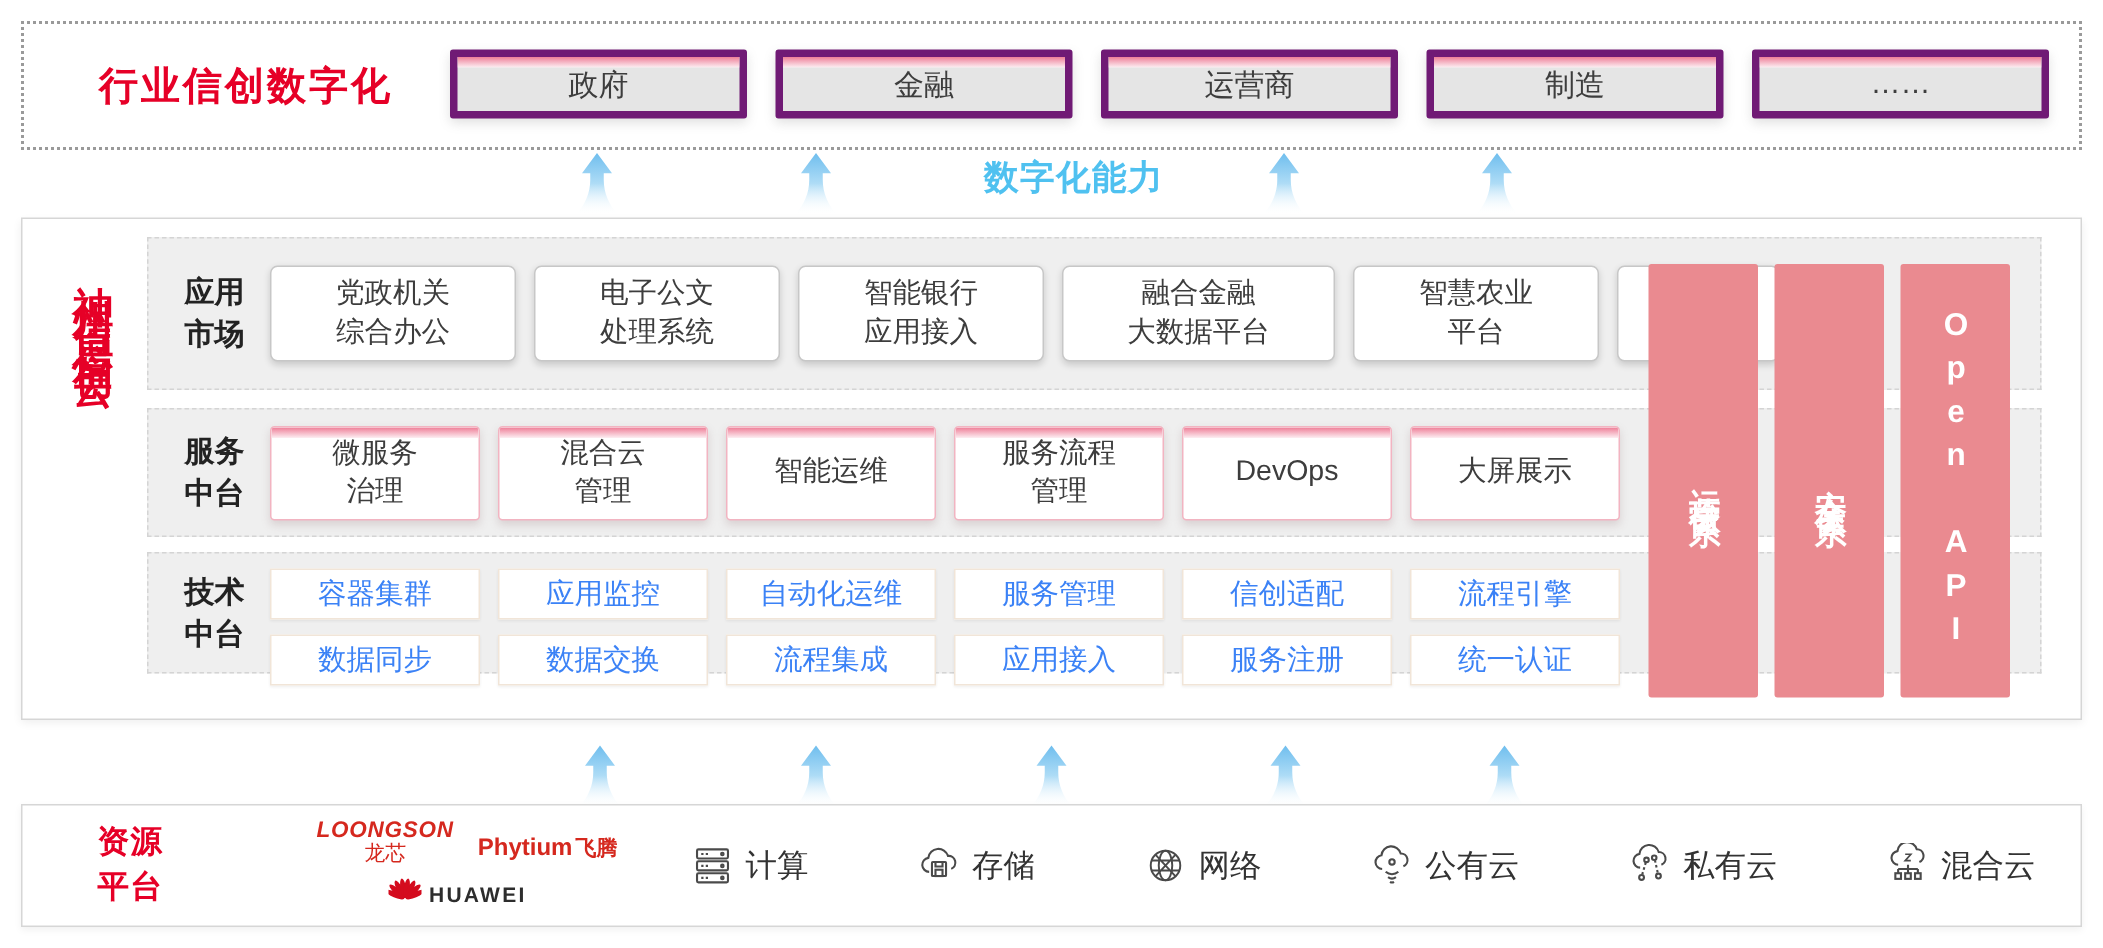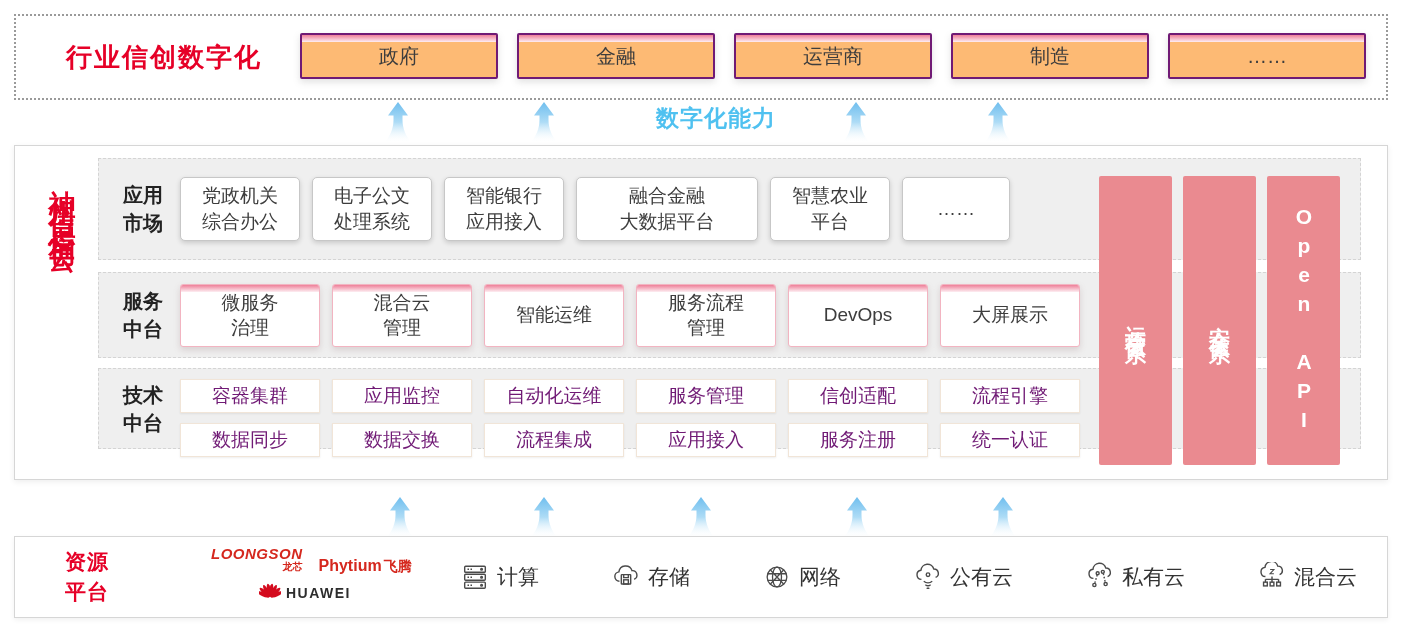--- a/index.html
+++ b/index.html
@@ -7,21 +7,21 @@
   body { font-family:"Liberation Sans","DejaVu Sans",sans-serif; color:#3d3d3d; }
   .canvas { position:relative; width:1402px; height:632px; background:#fff; overflow:hidden; }
   .pre { white-space:pre-line; }
 
   
   .top-band { position:absolute; left:14px; top:14px; width:1374px; height:86px;
               border:2px dotted #9a9a9a; background:#fff; }
   .band-label { position:absolute; left:50px; top:0; bottom:0; display:flex; align-items:center;
                 font-size:26px; font-weight:700; color:#e60027; letter-spacing:2px; }
   .ind-boxes { position:absolute; left:284px; top:17px; height:46px; display:flex; gap:19px; }
-  .ind-box { width:198px; height:46px; background:#fdba74; border:2px solid #701a75; border-radius:2px;
+  .ind-box { width:198px; height:46px; background:#e5e5e5; border:5px solid #701a75; border-radius:2px;
              position:relative; display:flex; align-items:center; justify-content:center;
              font-size:20px; color:#3d3d3d; box-shadow:0 3px 7px rgba(120,120,120,.22); overflow:hidden; }
   .ind-box::before { content:""; position:absolute; left:0; top:0; right:0; height:7px;
              background:linear-gradient(180deg,#ee7f98,#fdeef2); }
 
   
   .arrow { position:absolute; width:34px; height:42px; }
   .cap-label { position:absolute; left:626px; top:103px; width:150px; text-align:right;
                font-size:23px; font-weight:700; color:#4fc1f0; letter-spacing:1px; }
 
@@ -35,52 +35,52 @@
   .strip { position:absolute; left:83px; width:1263px; background:#efefef;
            border:1px dashed #d4d4d4; }
   .strip1 { top:12px;  height:102px; }
   .strip2 { top:126px; height:86px; }
   .strip3 { top:222px; height:81px;padding-left:44px; }
   .row-label { position:absolute; left:10px; top:0; bottom:0; width:68px;
                display:flex; align-items:center; justify-content:center; text-align:center;
                font-size:20px; font-weight:700; color:#222; line-height:1.4; }
   .boxes { position:absolute; left:81px; display:flex; gap:12px; }
   .app-boxes { top:18px; }
-  .app-box { width:120px; height:64px; background:#fff; border:1px solid #c7c7c7; border-radius:5px;
+  .app-box { width:164px; height:64px; background:#fff; border:1px solid #c7c7c7; border-radius:5px;
              box-shadow:0 2px 5px rgba(0,0,0,.16); display:flex; align-items:center; justify-content:center;
              text-align:center; font-size:19px; line-height:1.35; color:#3d3d3d; }
   .w158 { width:182px; } .w108 { width:108px; }
   .svc-boxes { top:11px; }
   .svc-box { width:140px; height:63px; background:#fff; border:1px solid #f2b4c1; border-radius:3px;
              position:relative; overflow:hidden; box-shadow:0 3px 6px rgba(150,120,125,.25);
              display:flex; align-items:center; justify-content:center; text-align:center;
              font-size:19px; line-height:1.3; color:#3d3d3d; }
   .svc-box::before { content:""; position:absolute; left:0; top:0; right:0; height:7px;
              background:linear-gradient(180deg,#ee7f98,#fdeef2); }
   .tech-grid { position:absolute; left:81px; top:10px; display:grid;
                grid-template-columns:repeat(6,140px); gap:10px 12px; }
   .tech-box { height:34px; background:#fff; border:1px solid #f1e5d8;
               box-shadow:0 1px 2px rgba(0,0,0,.07); display:flex; align-items:center; justify-content:center;
-              font-size:19px; color:#701a75; }
+              font-size:19px; color:#3b82f6; }
   .pillar { position:absolute; top:30px; width:73px; height:289px; background:#ea8a90; border-radius:2px;
             z-index:3; display:flex; align-items:center; justify-content:center;
             writing-mode:vertical-rl; text-orientation:upright;
             color:#fff; font-size:21px; font-weight:700; letter-spacing:6px; }
   .pillar1 { left:1084px; } .pillar2 { left:1168px; } .pillar3 { left:1252px; }
 
   
   .bottom-box { position:absolute; left:14px; top:536px; width:1374px; height:82px;
                 background:#fff; border:1px solid #d6d6d6; box-shadow:0 2px 5px rgba(0,0,0,.06); }
   .res-label { position:absolute; left:50px; top:0; bottom:0; display:flex; align-items:center;
                font-size:21px; font-weight:700; color:#e60027; line-height:1.45; letter-spacing:1px;text-align:right; }
   .vendors { position:absolute; left:196px; top:8px; width:240px; }
   .vendor-row1 { display:flex; align-items:flex-start; gap:16px; }
   .loongson { text-align:center; }
   .loongson .lg-name { font-size:15px; font-weight:700; font-style:italic; color:#d5281e; letter-spacing:.5px; }
-  .loongson .lg-sub { font-size:10px; color:#d5281e; font-weight:700; margin-top:-2px;text-align:right; }
+  .loongson .lg-sub { font-size:14px; color:#d5281e; font-weight:400; margin-top:-2px; }
   .phytium { display:flex; align-items:baseline; gap:2px; margin-top:12px; }
   .phytium .ph-name { font-size:16px; font-weight:700; color:#d5281e; }
   .phytium .ph-sub { font-size:14px; font-weight:700; color:#d5281e; }
   .huawei { display:flex; align-items:center; gap:5px; margin:4px 0 0 48px; }
   .huawei .hw-name { font-size:14px; font-weight:700; color:#2d2d2d; letter-spacing:1.5px; }
   .res-items { position:absolute; left:445px; right:30px; top:0; bottom:0;
                display:flex; align-items:center; justify-content:space-between; }
   .res-item { display:flex; align-items:center; gap:7px; }
   .res-item .rlabel { font-size:21px; color:#333; }
   .ricon svg { display:block; }

